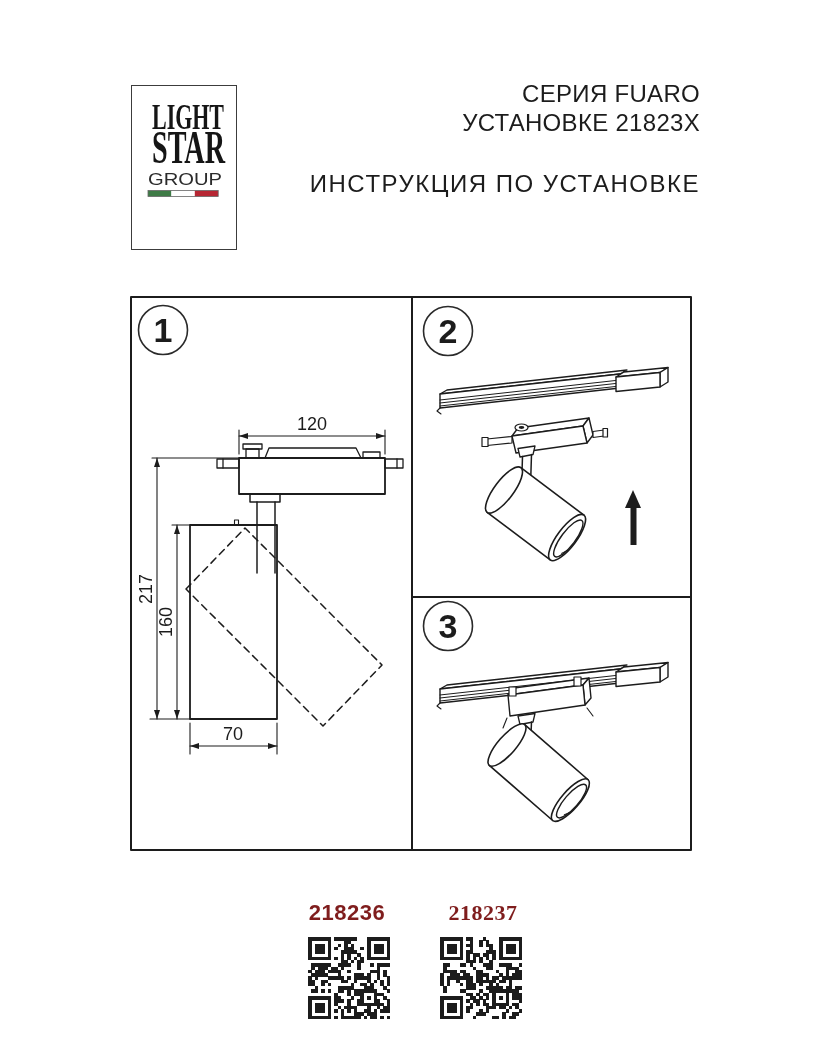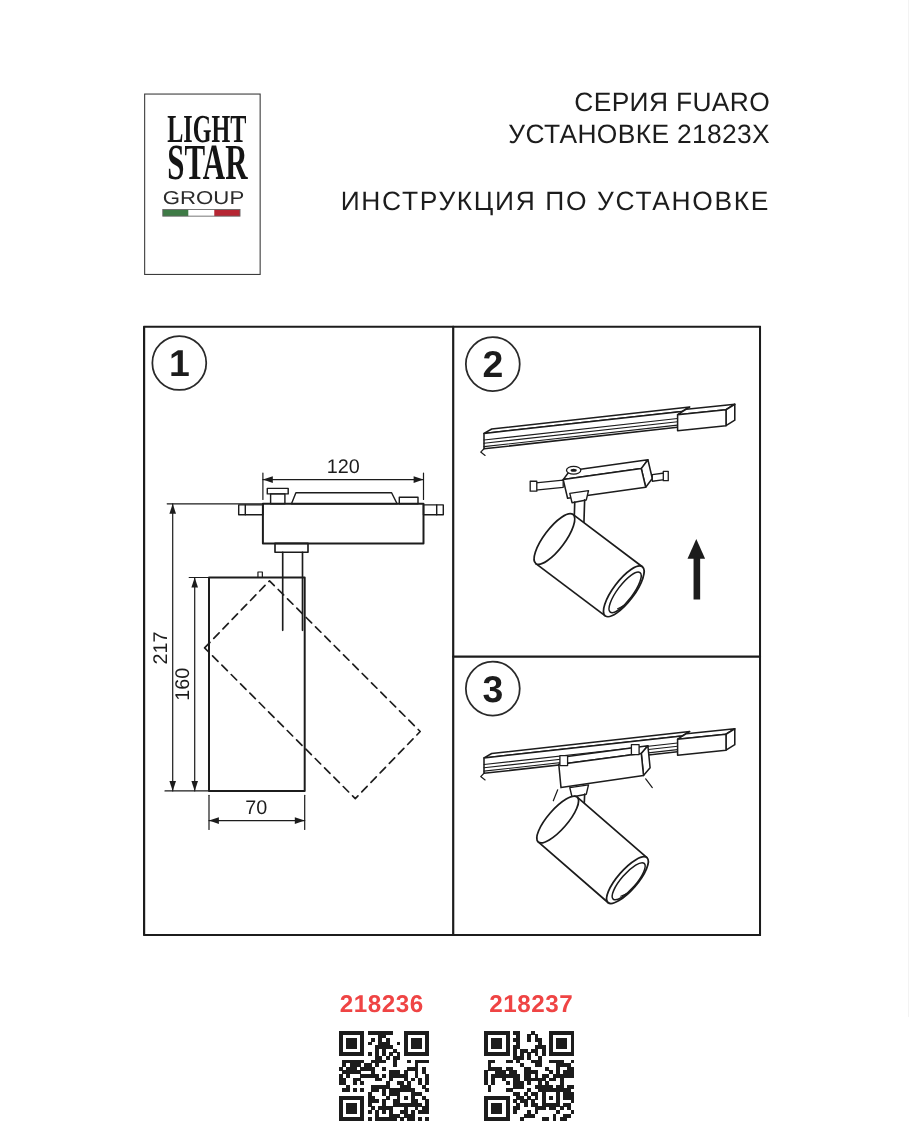--- a/index.html
+++ b/index.html
@@ -18,22 +18,22 @@
   .header-line{font-size:24px;font-weight:normal;line-height:29px;letter-spacing:.3px;white-space:nowrap;}
   .header-sub{margin-top:33px;margin-left:48px;}
   .header-sub .header-line{letter-spacing:1.5px;line-height:27px;}
   
   .steps-svg{position:absolute;left:130px;top:296px;}
   .steps-svg text{font-family:"Liberation Sans","DejaVu Sans",sans-serif;fill:#1c1c1c;}
   .dim-text{font-size:18px;}
   .step-num{font-size:34px;font-weight:bold;}
   
   .article-code{position:absolute;top:900px;width:120px;text-align:center;
-    font-size:22px;font-weight:bold;letter-spacing:.5px;color:#ef4444;}
-  .code-1{left:287px;} .code-2{left:423px;}
+    font-size:22px;font-weight:bold;letter-spacing:.5px;color:#7f1d1d;}
+  .code-1{left:287px;} .code-2{left:423px;font-family:Liberation Serif, serif;}
   .qr{position:absolute;top:937px;width:82px;height:82px;}
   .qr-1{left:308px;} .qr-2{left:440px;}
 </style>
 </head>
 <body>
 
 <div class="page">
 
   <div class="logo-box">
     <svg width="103" height="132" viewBox="0 0 103 132">

